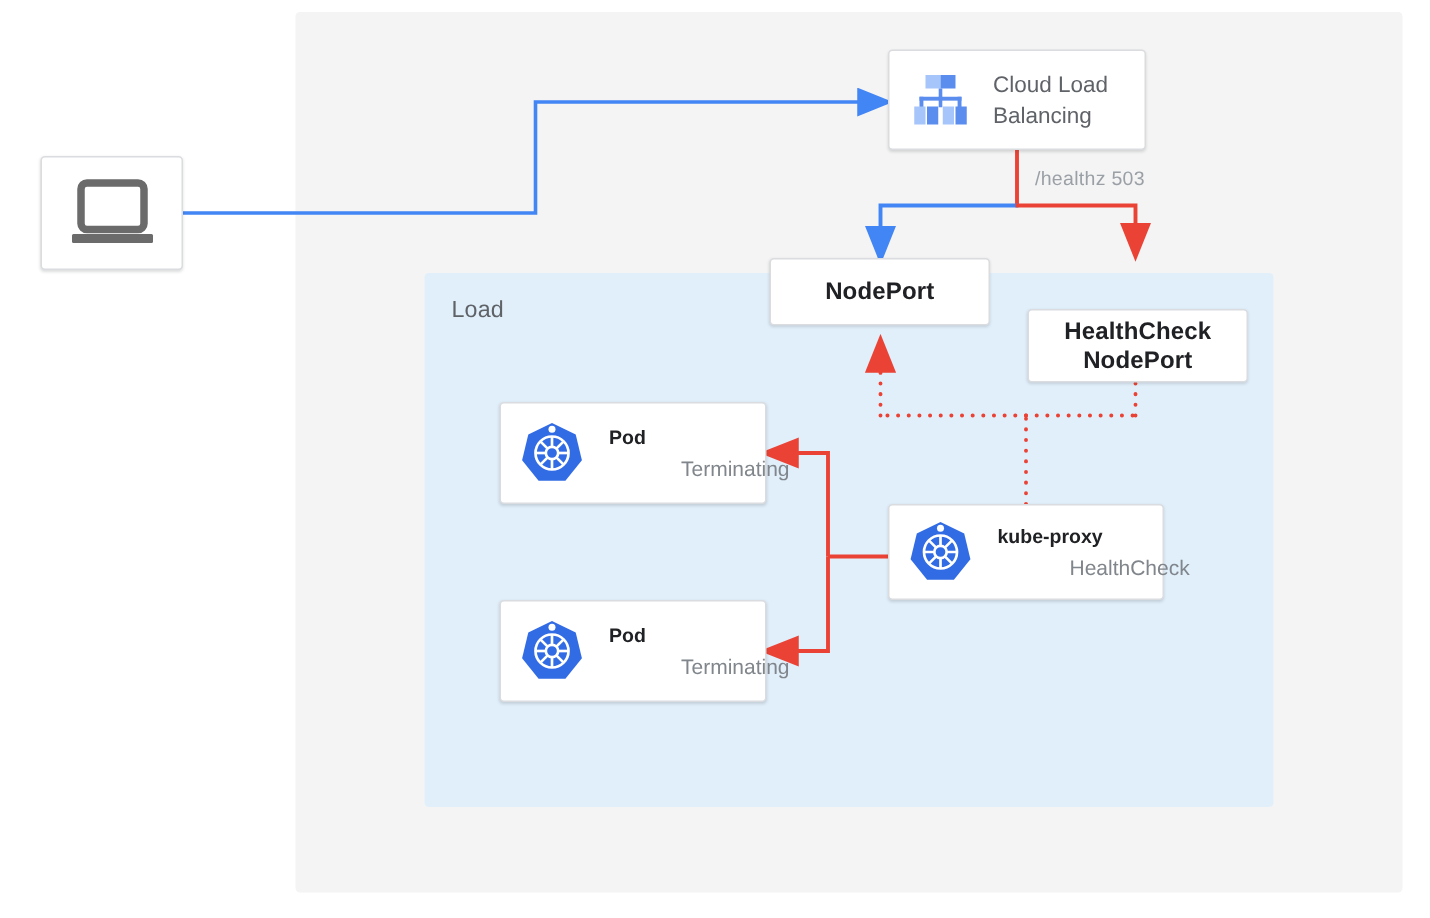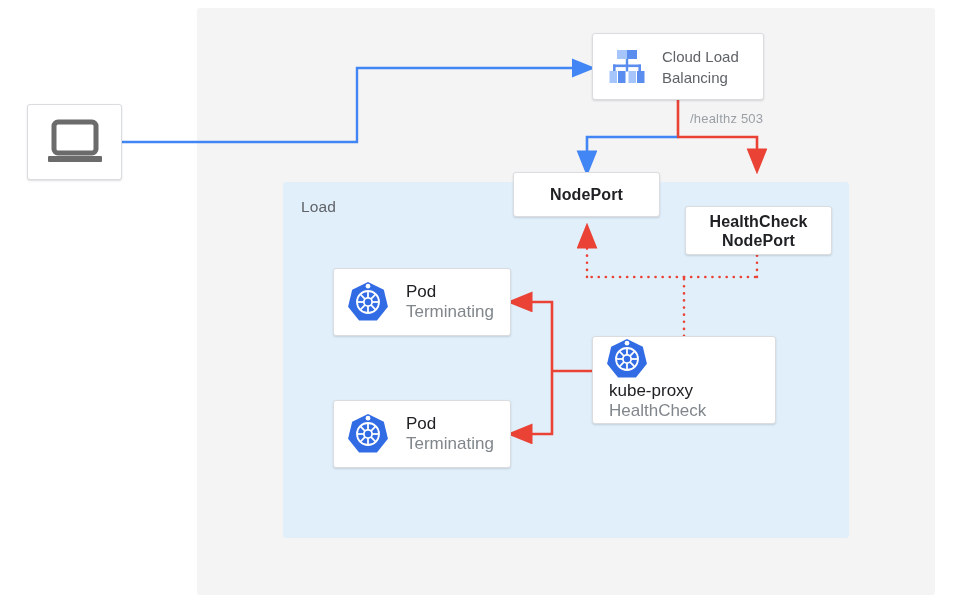--- a/index.html
+++ b/index.html
@@ -27,25 +27,25 @@
 
   .np-box{left:513px;top:172px;width:147px;height:45px;display:flex;align-items:center;
           justify-content:center;}
   .hcnp-box{left:685px;top:170px;width:147px;height:49px;display:flex;align-items:center;
             justify-content:center;margin-top:36px;}
   .np-txt{font-size:16px;font-weight:bold;color:#202124;text-align:center;line-height:19px;
           letter-spacing:.1px;}
 
   .pod-box{left:333px;top:268px;width:178px;height:68px;display:flex;align-items:center;}
   .pod-box2{left:333px;top:400px;width:178px;height:68px;display:flex;align-items:center;}
-  .kp-box{left:592px;top:336px;width:184px;height:88px;display:flex;align-items:flex-start;flex-direction:column;}
+  .kp-box{left:592px;top:336px;width:184px;height:64px;display:flex;align-items:center;}
   .k8s-ico{margin-left:12px;flex:0 0 auto;}
   .two-line{margin-left:16px;}
-  .ln1{font-size:17px;color:#202124;line-height:20px;}
-  .ln2{font-size:17px;color:#80868b;line-height:20px;}
+  .ln1{font-size:13px;color:#202124;line-height:20px;font-weight:bold;}
+  .ln2{font-size:14px;color:#80868b;line-height:20px;margin-left:48px;}
 
   .healthz-lbl{position:absolute;left:690px;top:111px;font-size:13px;font-weight:normal;
                color:#9aa0a6;letter-spacing:.2px;}
 
   svg.wires{position:absolute;left:0;top:0;width:953px;height:612px;overflow:visible;}
 </style>
 </head>
 <body>
 
 <div id="stage">

